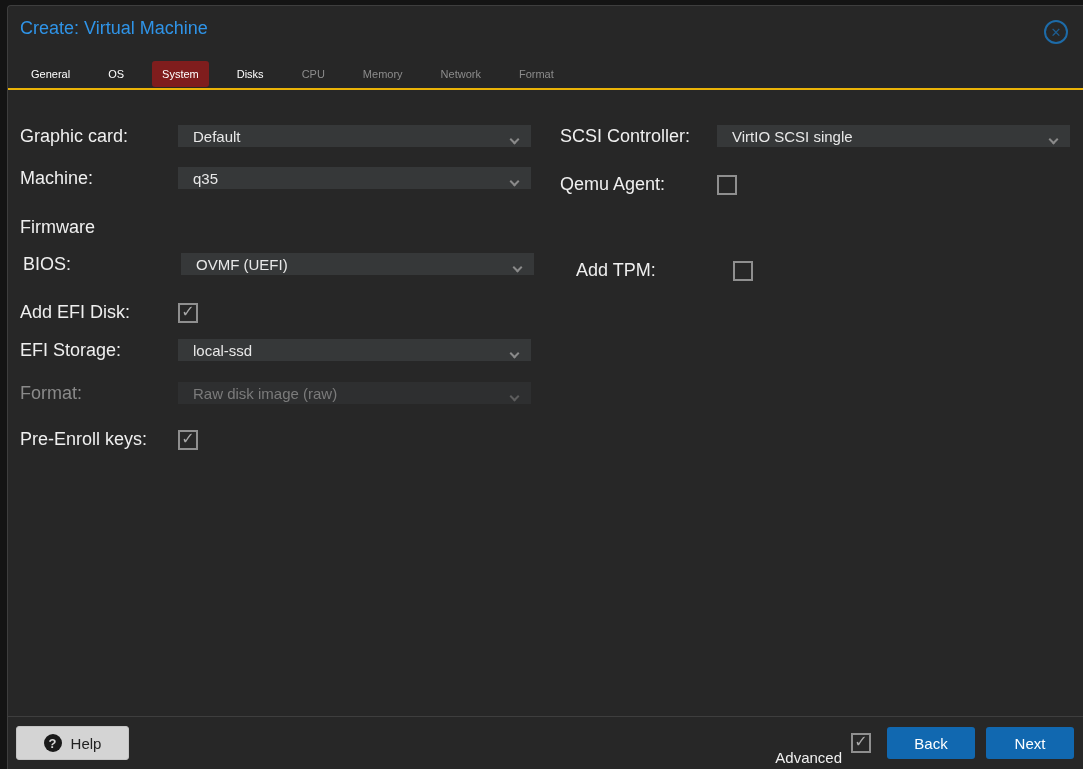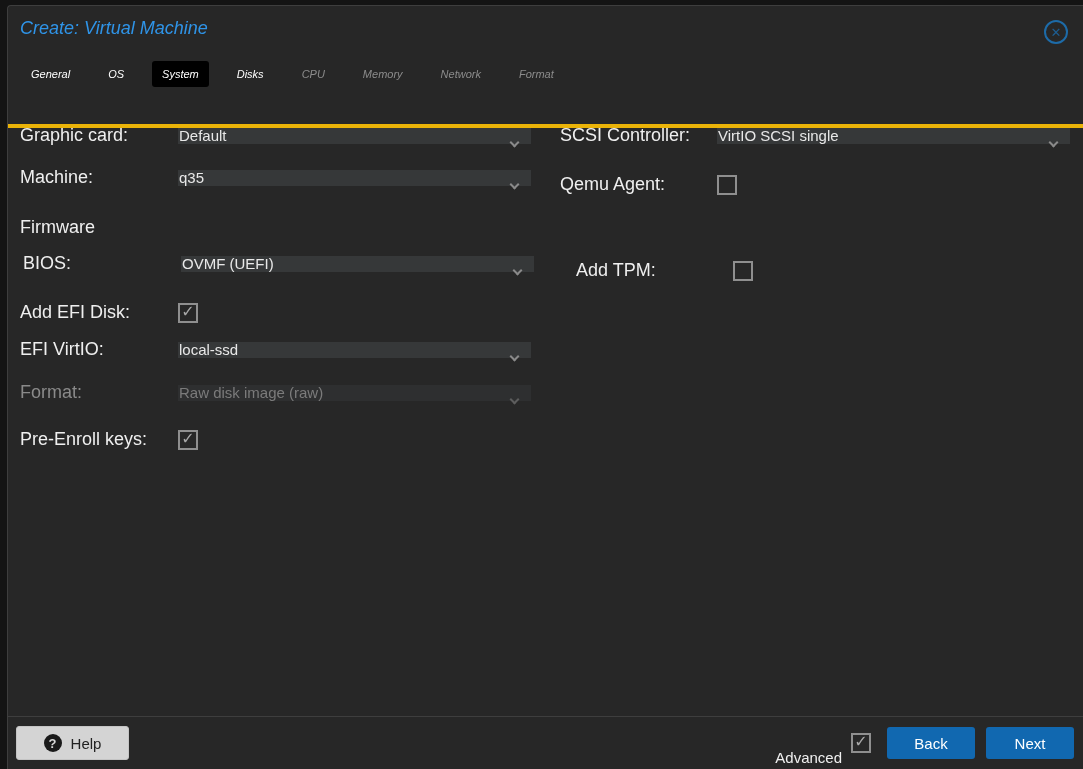--- a/index.html
+++ b/index.html
@@ -11,42 +11,42 @@
     overflow:hidden;
     color:#efefef;
   }
   .dialog {
     position:absolute; left:7px; top:5px; right:0; bottom:0;
     background:#272727;
     border:1px solid #3e3e3e; border-right:none; border-bottom:none;
     border-top-left-radius:4px;
   }
   
-  .dlg-header { position:absolute; left:0; right:0; top:0; height:122px; border-bottom:4px solid #eab308;font-style:italic; }
+  .dlg-header { position:absolute; left:0; right:0; top:0; height:84px; border-bottom:2px solid #eab308; }
   .dlg-title { position:absolute; left:12px; top:12px; font-size:18px; color:#2f94e8; }
   .close-btn {
     position:absolute; right:15px; top:14px;
     width:24px; height:24px; border-radius:50%;
     border:2px solid #1d6ba8; color:#1d5d91;
     display:flex; align-items:center; justify-content:center;
     font-size:13px; font-weight:bold; cursor:pointer;
   }
   .tabs { position:absolute; left:13px; top:55px; display:flex; gap:18px; }
   .tab { padding:7px 10px; font-size:11px; color:#ffffff; border-radius:3px; cursor:pointer; white-space:nowrap; }
-  .tab.active { background:#000000; }
+  .tab.active { background:#7f1d1d; }
   .tab.disabled { color:#8c8c8c; cursor:default; }
   
   .dlg-body { position:absolute; left:0; right:0; top:99px; bottom:53px; }
   .form-row { position:absolute; display:flex; align-items:center; }
   .form-row .field-label { font-size:18px; color:#efefef; }
   .col-l .field-label { width:158px; flex:0 0 158px; }
   .col-r .field-label { width:157px; flex:0 0 157px; }
   .select {
-    width:353px; height:16px; background:#363839;
-    display:flex; align-items:center; padding:0 1px;
+    width:353px; height:22px; background:#363839;
+    display:flex; align-items:center; padding:0 15px;
     font-size:15px; color:#e8e8e8; cursor:pointer; position:relative;
   }
   .select .chevron-icon {
     position:absolute; right:13px; top:11px;
     width:7px; height:7px;
     border:solid #8a8a8a; border-width:0 2px 2px 0;
     transform:rotate(45deg);
   }
   .section-label { font-size:18px; color:#efefef; }
   .checkbox {
@@ -136,21 +136,21 @@
     </div>
 
     <div class="form-row col-l" style="left:12px; top:197px;">
       <span class="field-label">Add EFI Disk:</span>
       <span class="checkbox checked">
         <span class="tick">✓</span>
       </span>
     </div>
 
     <div class="form-row col-l" style="left:12px; top:234px;">
-      <span class="field-label">EFI VirtIO:</span>
+      <span class="field-label">EFI Storage:</span>
       <div class="select">
         <span>local-ssd</span>
         <span class="chevron-icon"></span>
       </div>
     </div>
 
     <div class="form-row col-l disabled" style="left:12px; top:277px;">
       <span class="field-label">Format:</span>
       <div class="select disabled">
         <span>Raw disk image (raw)</span>

